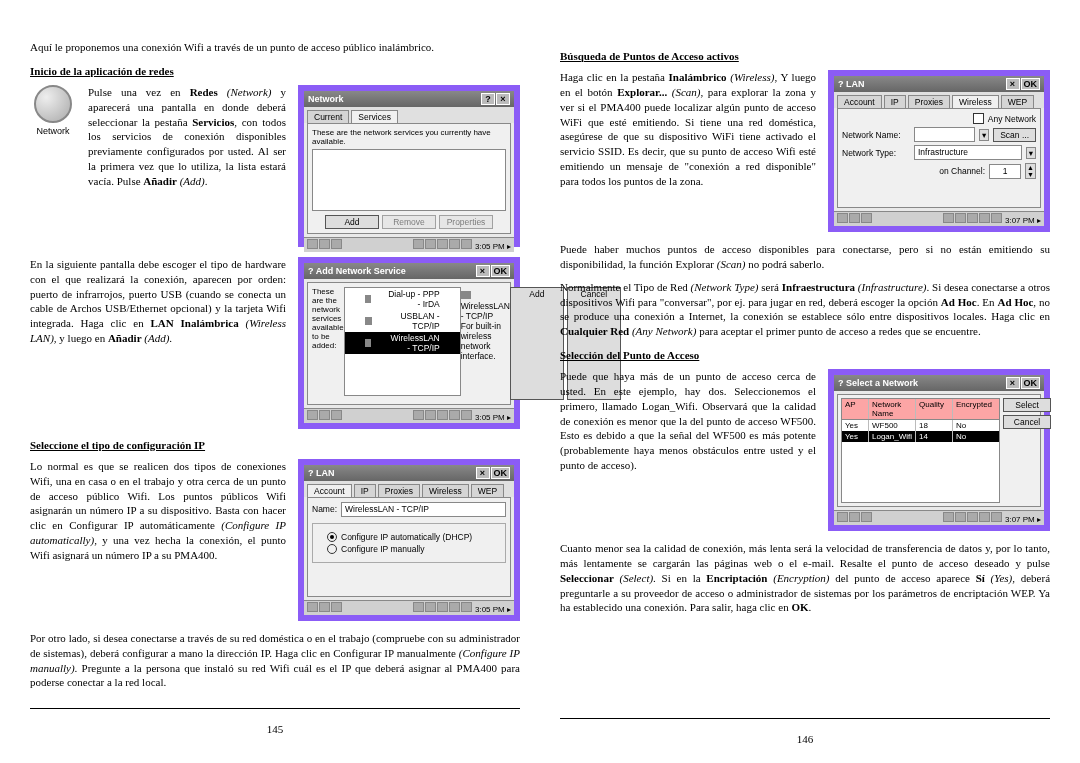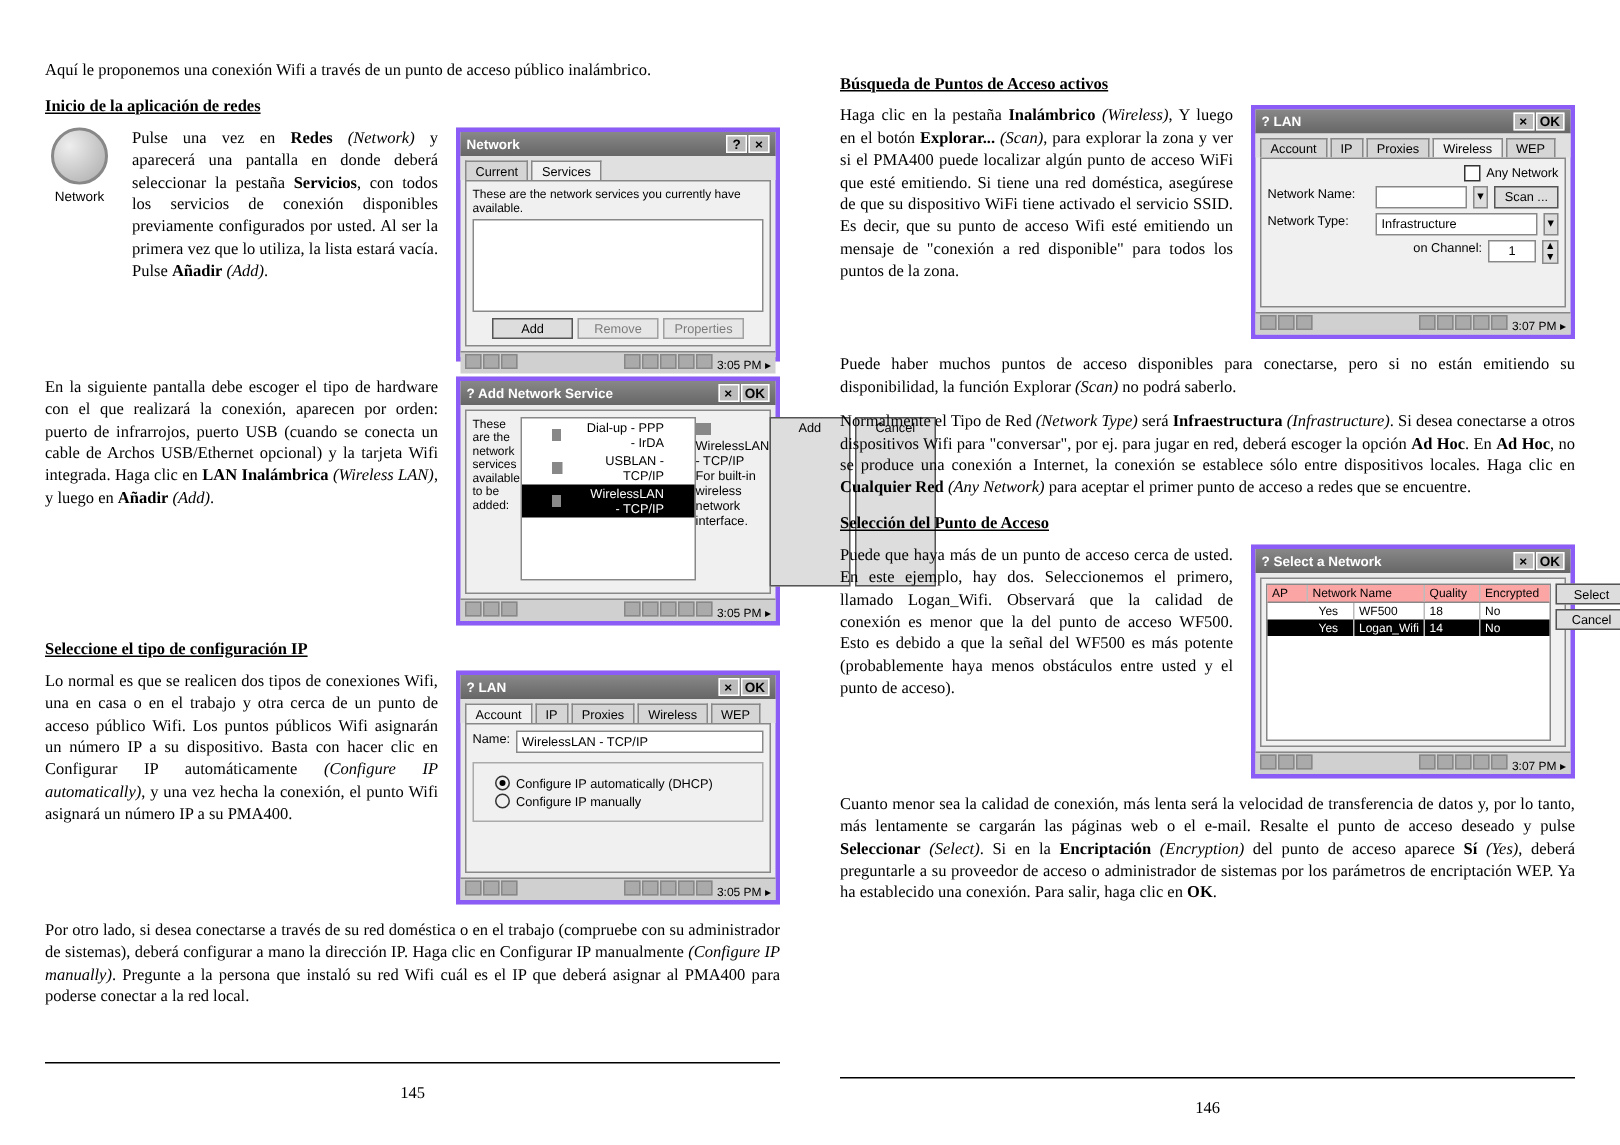--- a/index.html
+++ b/index.html
@@ -40,21 +40,21 @@
   .row {
     display: flex;
     gap: 12px;
     margin-bottom: 10px;
     align-items: flex-start;
   }
   .row .textcol {
     flex: 1;
   }
   .imgbox {
-    border: 3px solid #8b5cf6;
+    border: 6px solid #8b5cf6;
     background: #e9e9e9;
     display: flex;
     flex-direction: column;
     font-family: Tahoma, Arial, sans-serif;
     font-size: 9px;
     color: #000;
   }
   .titlebar {
     background: linear-gradient(#888, #666);
     color: #fff;
@@ -171,20 +171,21 @@
     border: 2px solid #888;
     margin: 0 auto 3px auto;
     position: relative;
   }
   .network-icon .label {
     font-family: Tahoma, Arial, sans-serif;
     font-size: 9px;
   }
   .field {
     display: flex;
+    align-items: center;
     gap: 4px;
     margin-bottom: 3px;
     font-size: 8.5px;
   }
   .field .input {
     background: #fff;
     border: 1px solid #888;
     flex: 1;
     padding: 1px 3px;
     height: 11px;
@@ -226,21 +227,20 @@
     background: #fca5a5;
     border-bottom: 1px solid #888;
   }
   .tablehead span, .tbrow span {
     padding: 1px 3px;
     border-right: 1px solid #bbb;
   }
   .tbrow {
     display: flex;
     font-size: 8px;
-    padding-left: 31px;
   }
   .tbrow.hlt {
     background: #000;
     color: #fff;
   }
   .page-number {
     text-align: center;
     font-size: 11px;
     padding-top: 10px;
     border-top: none;

